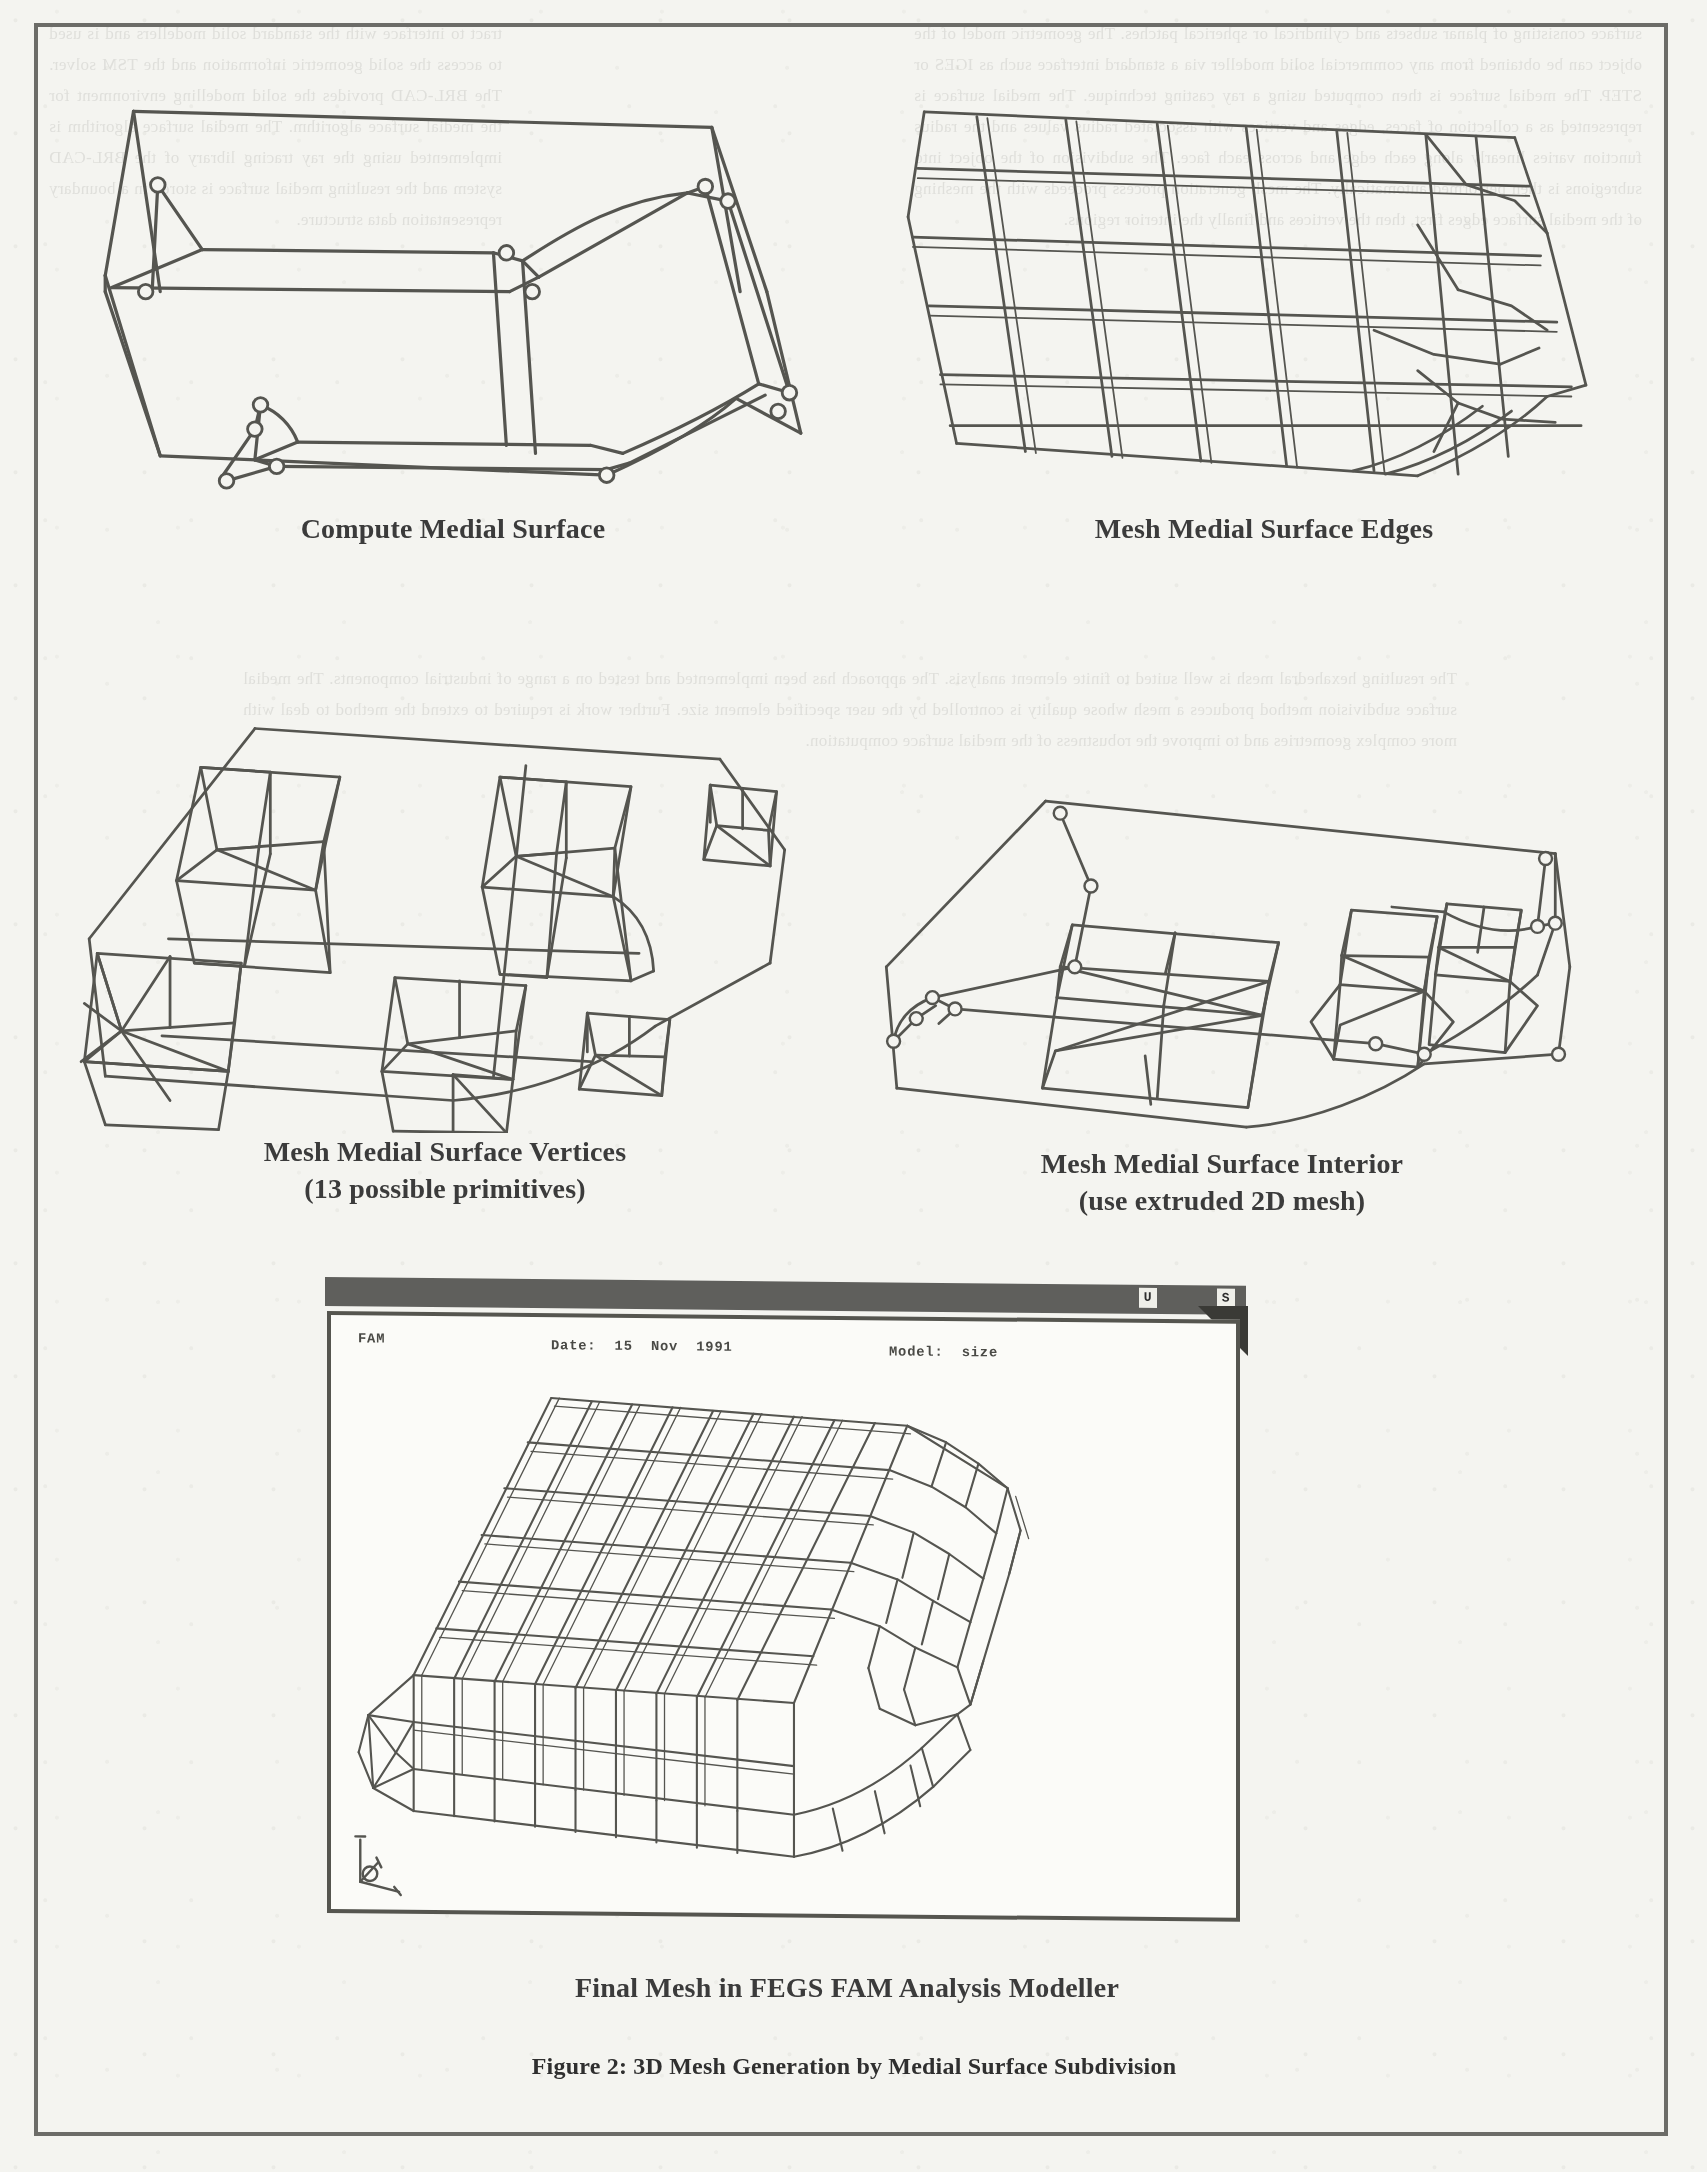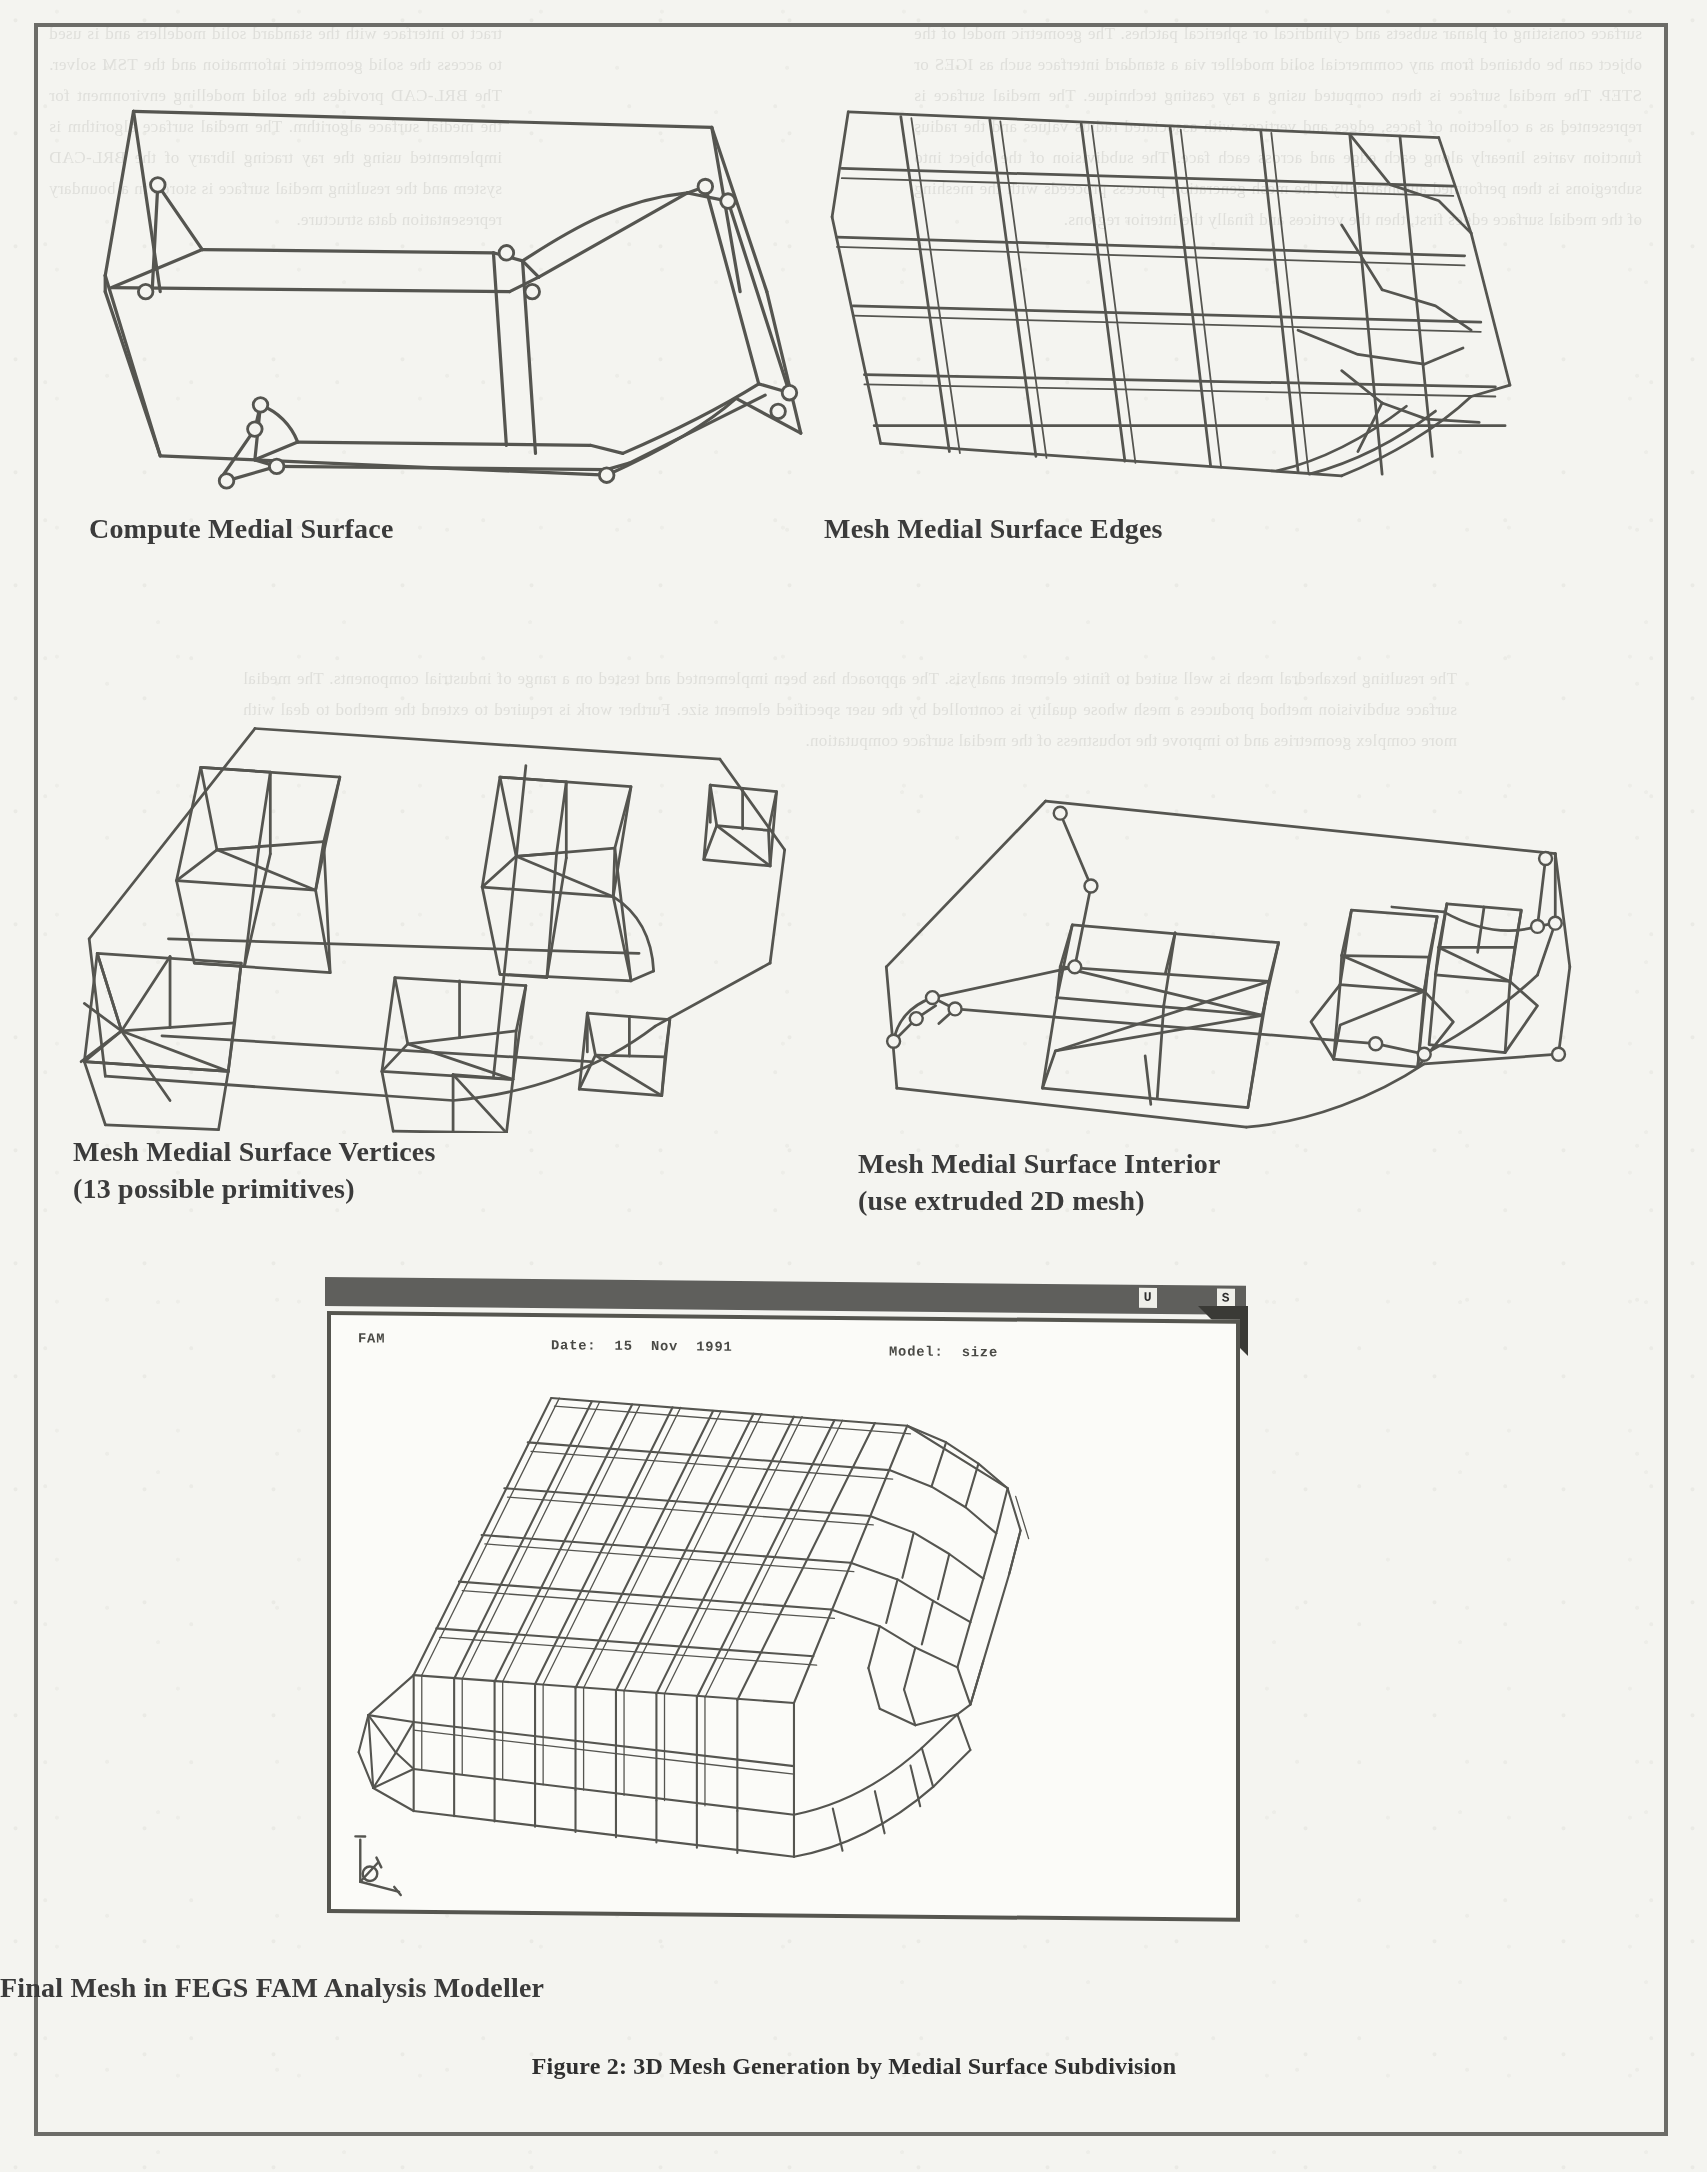--- a/index.html
+++ b/index.html
@@ -57,20 +57,21 @@
     border: 4.9px solid #6c6c68;
     box-sizing: border-box;
   }
 
   .fig-cell {
     position: absolute;
   }
   .fig-art { display: block; }
 
   .caption {
+    text-align: center;
     font-family: "Liberation Serif", serif;
     font-weight: bold;
     color: #3b3b3b;
     font-size: 28px;
     line-height: 37px;
     letter-spacing: 0.2px;
   }
   .caption .l2 { display: block; }
 
   .figure-title {
@@ -226,21 +227,21 @@
         <circle cx="640" cy="527" r="9"></circle>
         <circle cx="866" cy="425" r="9"></circle>
         <circle cx="852" cy="448" r="9"></circle>
       </g>
     </svg>
     <div class="caption">
       <span>Compute Medial Surface</span>
     </div>
   </div>
 
-  <div class="fig-cell" style="left:824px; top:63px; width:728px;">
+  <div class="fig-cell" style="left:900px; top:63px; width:728px;">
     <svg class="fig-art" width="728" height="447" viewBox="0 0 900 552" fill="none" stroke="#555550" stroke-width="3.4" stroke-linecap="round" stroke-linejoin="round">
 
       <path d="M30,60 L760,92"></path>
       <path d="M30,60 L10,190"></path>
       <path d="M760,92 L800,210"></path>
       <path d="M10,190 L70,470"></path>
       <path d="M70,470 L640,510"></path>
       <path d="M800,210 L848,398"></path>
       <path d="M640,510 C700,486 760,450 800,412"></path>
       <path d="M800,412 L848,398"></path>

